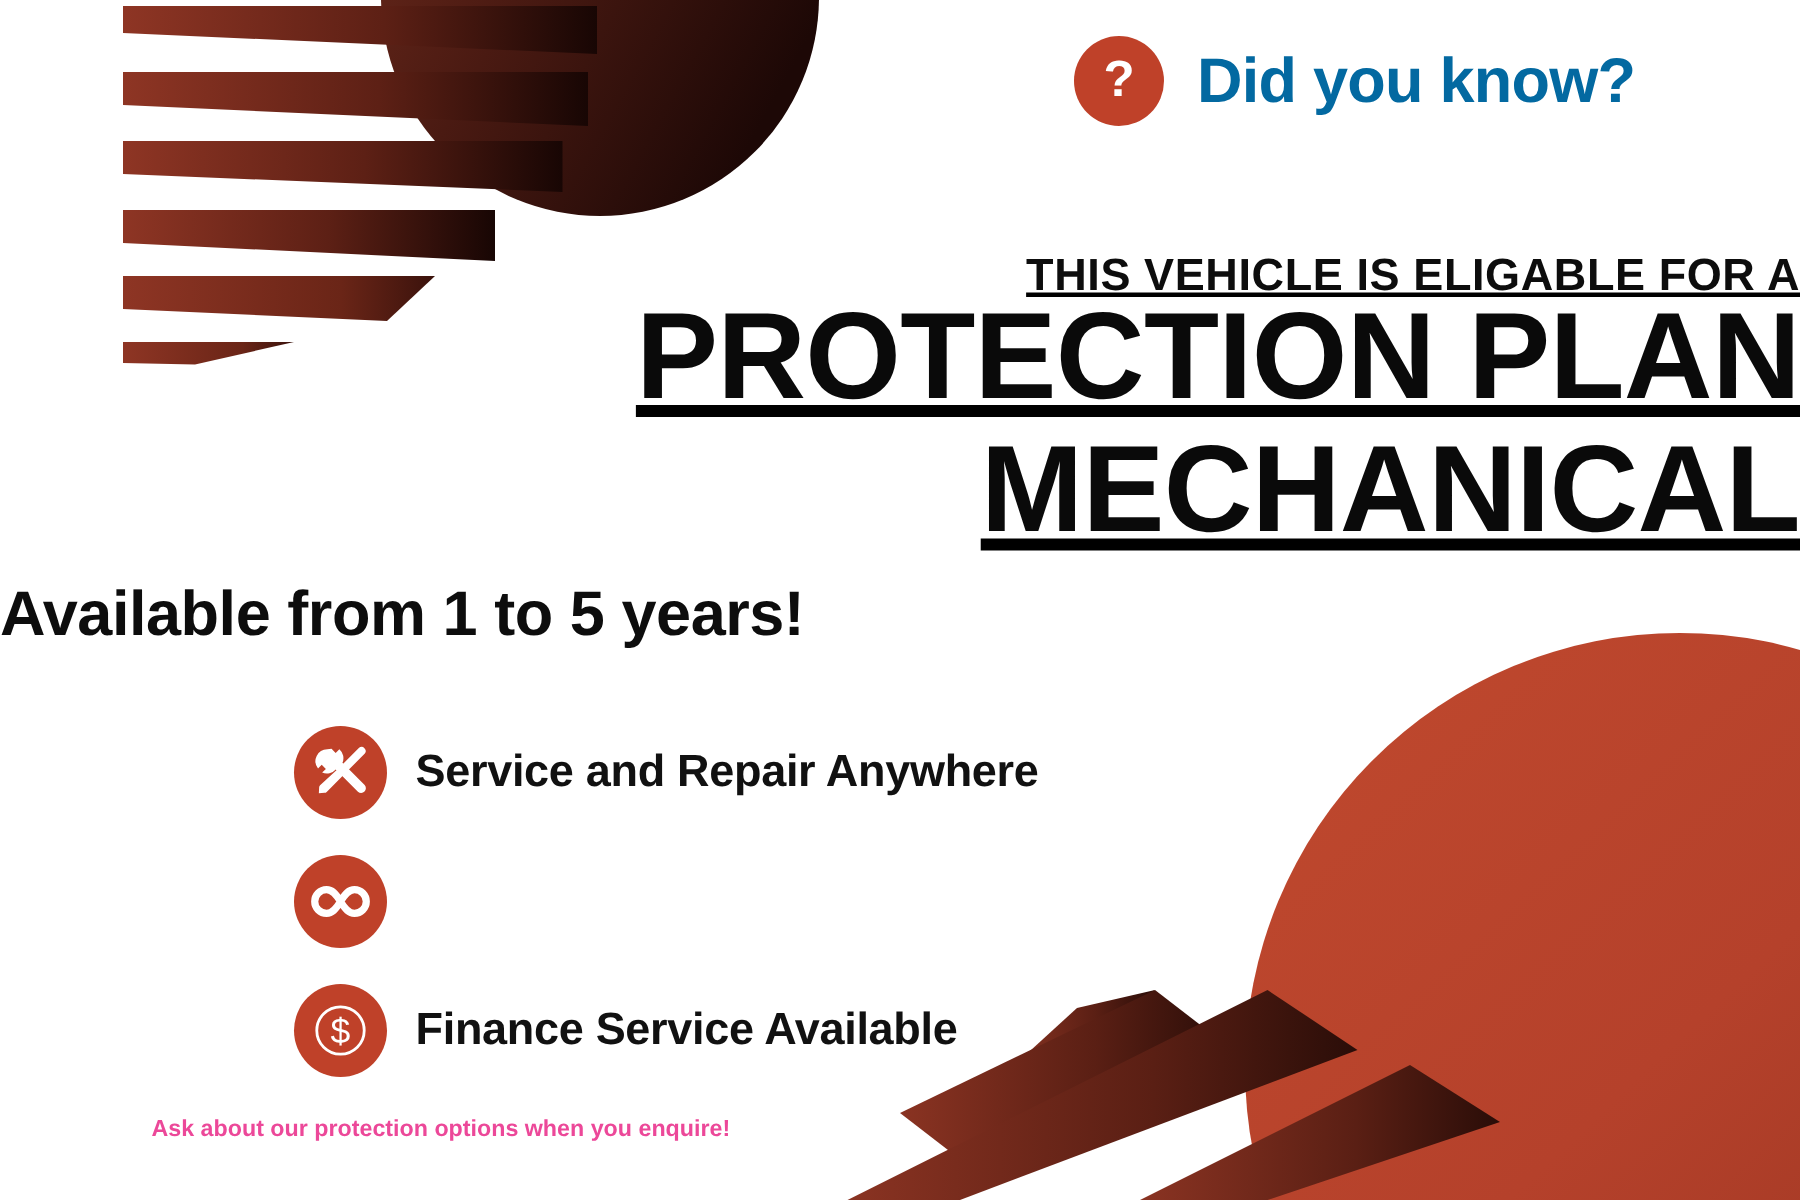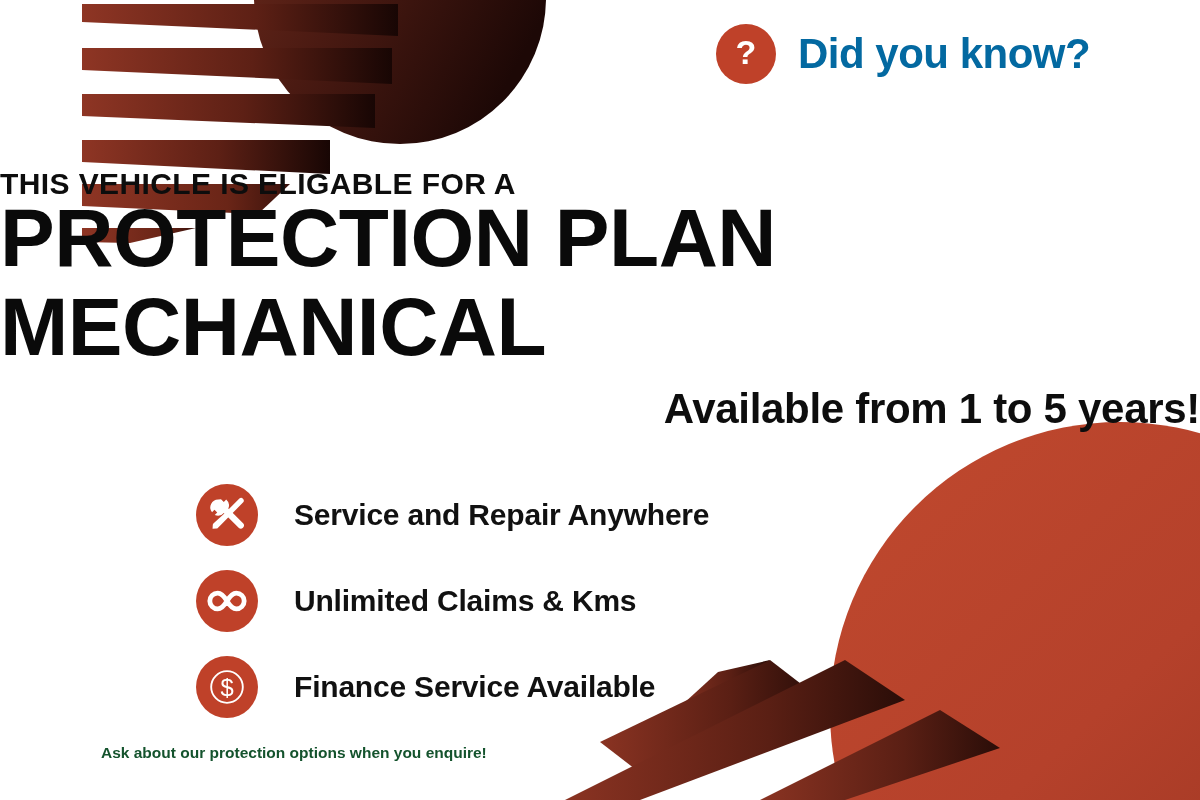--- a/index.html
+++ b/index.html
@@ -54,21 +54,22 @@
     letter-spacing: -0.5px;
     white-space: nowrap;
   }
 
   
   .headline {
     position: absolute;
     left: 0;
     top: 168px;
     width: 1200px;
-    text-align: left;
+    text-align: right;
+    text-decoration: underline;
   }
   .eyebrow {
     font-size: 30px;
     font-weight: bold;
     color: #0d0d0d;
     letter-spacing: 0.4px;
     line-height: 1.05;
     white-space: nowrap;
   }
   .bigline {
@@ -80,40 +81,40 @@
     margin-top: 6px;
     white-space: nowrap;
   }
   .bigline.second { margin-top: -4px; }
 
   .subhead {
     position: absolute;
     left: 0;
     top: 385px;
     width: 1200px;
-    text-align: right;
+    text-align: left;
     font-size: 42px;
     font-weight: bold;
     color: #0d0d0d;
     letter-spacing: -0.3px;
     white-space: nowrap;
   }
 
   
   .features {
     position: absolute;
     left: 196px;
     top: 472px;
     width: 700px;
   }
   .feature-row {
     display: flex;
     align-items: center;
     height: 86px;
-    gap: 36px;
+    gap: 19px;
   }
   .feature-icon {
     width: 62px;
     height: 62px;
     min-width: 62px;
     border-radius: 50%;
     background: #bf4129;
     display: flex;
     align-items: center;
     justify-content: center;
@@ -127,21 +128,21 @@
     white-space: nowrap;
   }
 
   
   .footnote {
     position: absolute;
     left: 101px;
     top: 742px;
     font-size: 15.5px;
     font-weight: bold;
-    color: #14532d;
+    color: #ec4899;
     line-height: 1.45;
     white-space: nowrap;
   }
 </style>
 </head>
 <body>
 
 <div id="poster">
 
   <svg class="decor" viewBox="0 0 1200 800" width="1200" height="800" xmlns="http://www.w3.org/2000/svg">
@@ -252,21 +253,20 @@
         <svg viewBox="0 0 64 64" width="44" height="44" aria-hidden="true">
           <path d="M18.5 20.5
                    a11.5 11.5 0 1 0 0 23
                    c5.2 0 8.6 -3.4 13.5 -11.5
                    c4.9 -8.1 8.3 -11.5 13.5 -11.5
                    a11.5 11.5 0 1 1 0 23
                    c-5.2 0 -8.6 -3.4 -13.5 -11.5
                    c-4.9 -8.1 -8.3 -11.5 -13.5 -11.5 z" fill="none" stroke="#ffffff" stroke-width="7" stroke-linecap="round"></path>
         </svg>
       </div>
-      <div class="feature-label">Unlimited Claims &amp; Kms</div>
     </div>
 
     <div class="feature-row">
       <div class="feature-icon">
         <svg viewBox="0 0 64 64" width="46" height="46" aria-hidden="true">
           <circle cx="32" cy="32" r="22" fill="none" stroke="#ffffff" stroke-width="2.6"></circle>
           <text x="32" y="44" text-anchor="middle" font-family="Liberation Sans, sans-serif" font-size="33" font-weight="normal" fill="#ffffff">$</text>
         </svg>
       </div>
       <div class="feature-label">Finance Service Available</div>

